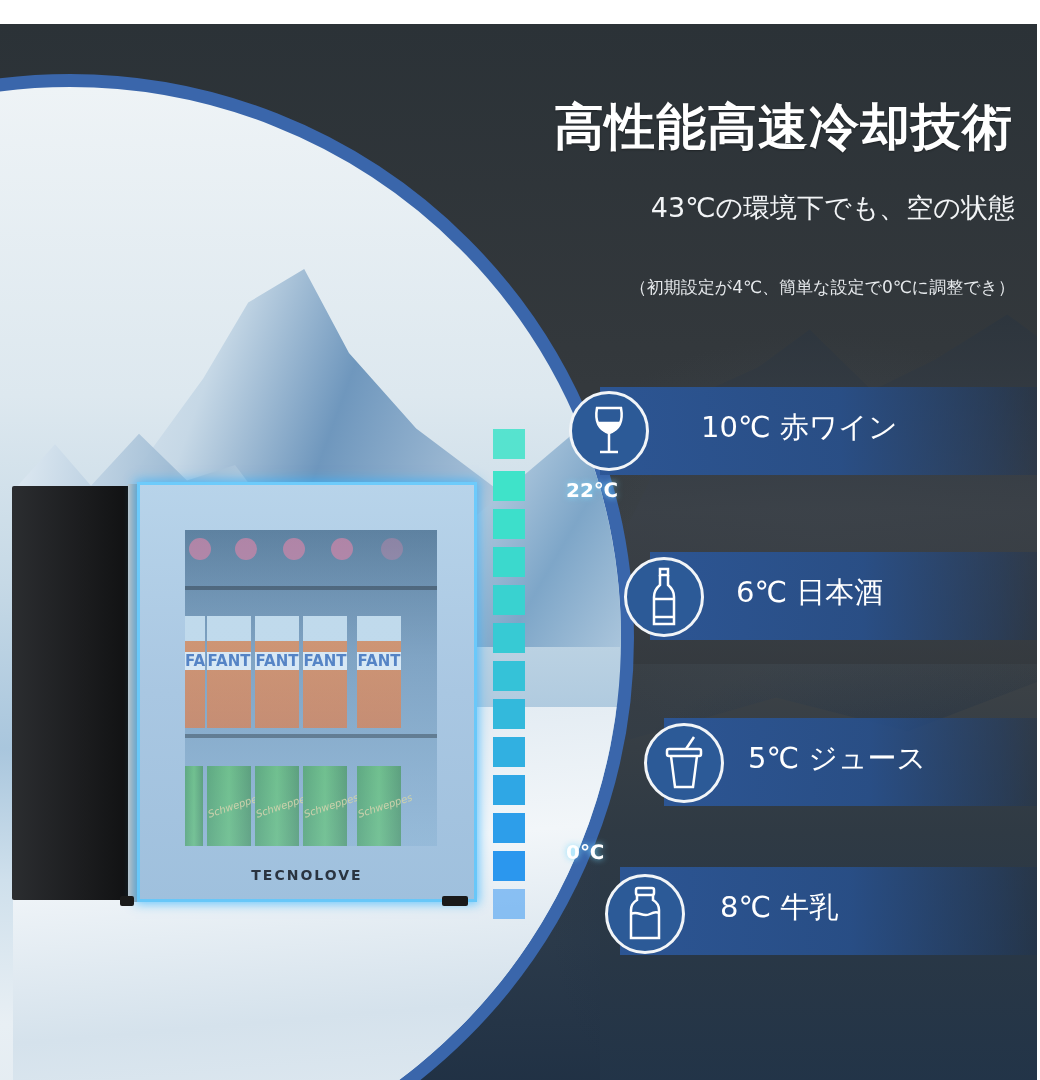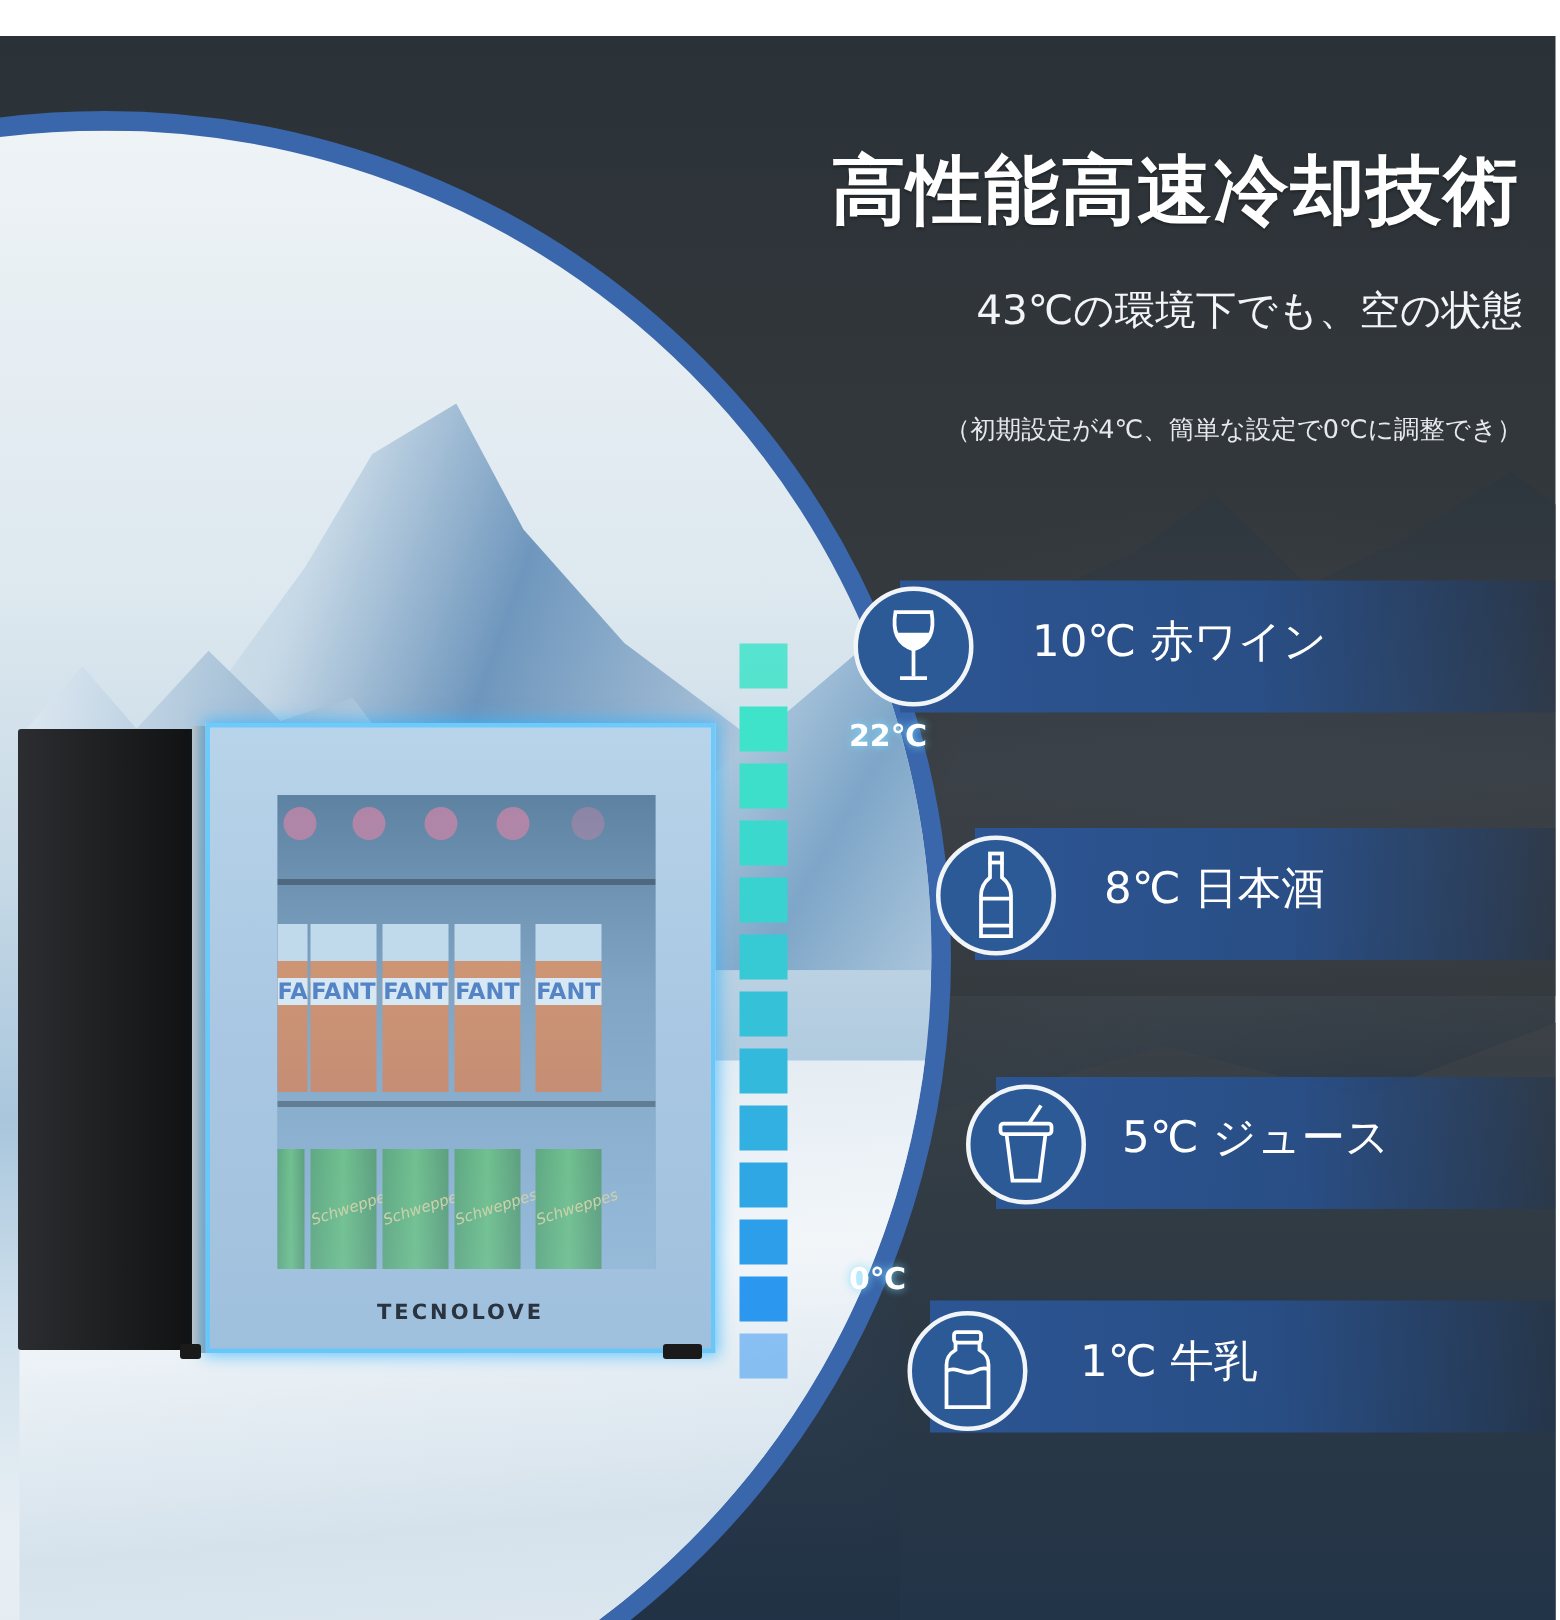--- a/index.html
+++ b/index.html
@@ -96,33 +96,33 @@
     <div class="mtn b"></div>
     <div class="mtn c"></div>
     <div class="snow"></div>
   </div>
 
   <div class="headline">高性能高速冷却技術</div>
   <div class="sub1">43℃の環境下でも、空の状態</div>
   <div class="note">（初期設定が4℃、簡単な設定で0℃に調整でき）</div>
 
   <div class="band" style="top:363px;left:600px;">
-    <div class="label" style="left:88px;text-align:center;">10℃ 赤ワイン</div>
+    <div class="label" style="left:101px;text-align:center;">10℃ 赤ワイン</div>
   </div>
   <div class="icon-circle" style="left:569px;top:367px;">
     <svg width="40" height="52" viewBox="0 0 40 52" fill="none" stroke="#fff" stroke-width="2.5">
       <path d="M8 3 H32 C34 14 32 24 20 28 C8 24 6 14 8 3 Z"></path>
       <path d="M10 18 H30 C29 23 26 26 20 27 C14 26 11 23 10 18 Z" fill="#fff"></path>
       <line x1="20" y1="28" x2="20" y2="46"></line>
         <line x1="11" y1="47" x2="29" y2="47"></line>
     </svg>
   </div>
 
   <div class="band" style="top:528px;left:650px;">
-    <div class="label" style="left:86px;">8℃ 日本酒</div>
+    <div class="label" style="left:86px;">6℃ 日本酒</div>
   </div>
   <div class="icon-circle" style="left:624px;top:533px;">
     <svg width="30" height="60" viewBox="0 0 30 60" fill="none" stroke="#fff" stroke-width="2.5">
       <rect x="11" y="2" width="8" height="6"></rect>
       <path d="M11 8 V18 C6 22 5 26 5 30 V57 H25 V30 C25 26 24 22 19 18 V8"></path>
       <line x1="5" y1="32" x2="25" y2="32"></line>
         <line x1="5" y1="50" x2="25" y2="50"></line>
     </svg>
   </div>
 
@@ -131,21 +131,21 @@
   </div>
   <div class="icon-circle" style="left:644px;top:699px;">
     <svg width="40" height="56" viewBox="0 0 40 56" fill="none" stroke="#fff" stroke-width="2.5">
       <line x1="22" y1="14" x2="30" y2="2"></line>
       <rect x="3" y="14" width="34" height="7" rx="2"></rect>
       <path d="M7 21 L11 52 H29 L33 21"></path>
     </svg>
   </div>
 
   <div class="band" style="top:843px;left:620px;">
-    <div class="label" style="left:100px;">1℃ 牛乳</div>
+    <div class="label" style="left:100px;">8℃ 牛乳</div>
   </div>
   <div class="icon-circle" style="left:605px;top:850px;">
     <svg width="34" height="56" viewBox="0 0 34 56" fill="none" stroke="#fff" stroke-width="2.5">
       <rect x="8" y="2" width="18" height="7" rx="2"></rect>
       <path d="M9 9 V14 C4 17 3 20 3 24 V52 H31 V24 C31 20 30 17 25 14 V9"></path>
       <path d="M3 28 C10 24 15 32 22 28 C26 26 29 26 31 27"></path>
     </svg>
   </div>
 
   <div class="gauge">

